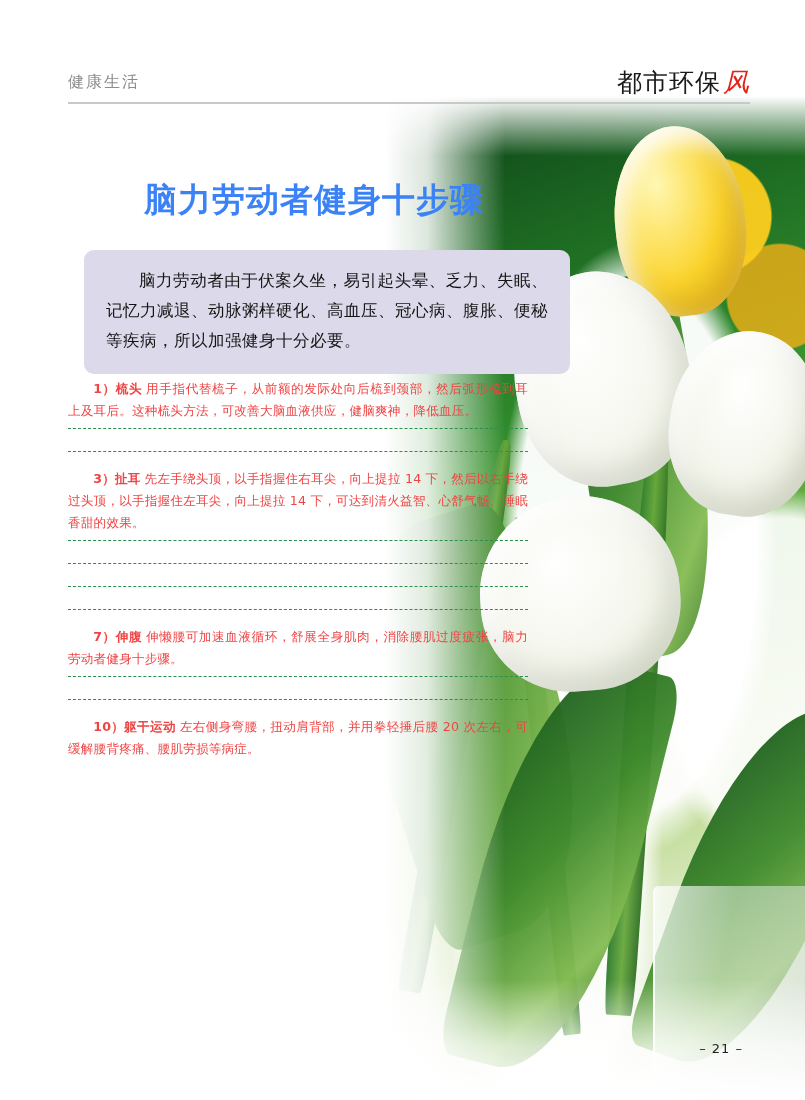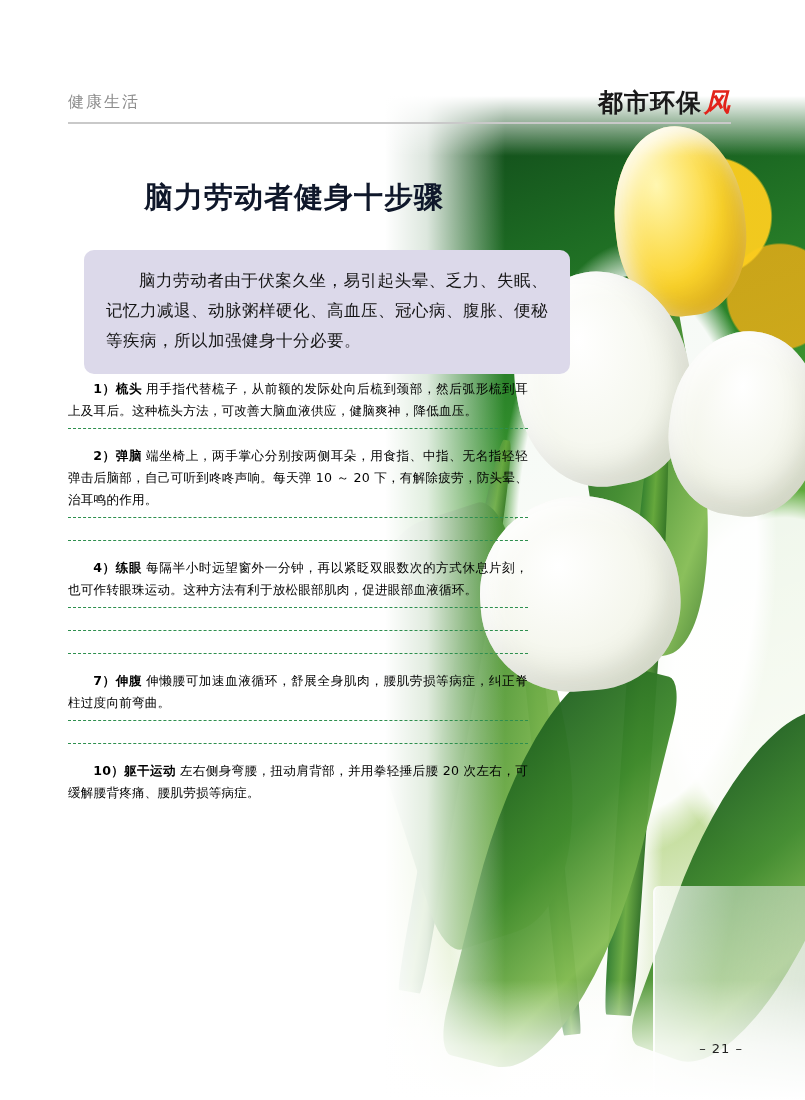--- a/index.html
+++ b/index.html
@@ -107,24 +107,23 @@
   .photo .fade-top {
     position: absolute;
     left: 0; right: 0; top: 0; height: 60px;
     background: linear-gradient(180deg, #ffffff 0%, rgba(255,255,255,.4) 60%, rgba(255,255,255,0) 100%);
   }
 
   
   .header {
     position: absolute;
     left: 68px;
-    right: 74px;
+    right: 55px;
     top: 66px;
     height: 44px;
-    margin-top: 20px;
   }
   .header .section-name {
     position: absolute;
     left: 0;
     top: 6px;
     font-size: 16px;
     color: #8c8c8c;
     letter-spacing: 2px;
   }
   .header .rule {
@@ -133,40 +132,40 @@
     right: 0;
     bottom: 6px;
     height: 2px;
     background: #c9c9c9;
   }
   .header .brand {
     position: absolute;
     right: 0;
     bottom: 10px;
     font-size: 25px;
-    font-weight: bold;
+    font-weight: normal;
     color: #1a1a1a;
     letter-spacing: 1px;
     white-space: nowrap;
   }
   .header .brand .mark {
     color: #e2231a;
     font-size: 26px;
     margin-left: 2px;
     font-style: italic;
   }
 
   
   .title {
     position: absolute;
     left: 144px;
     top: 178px;
-    font-size: 29px;
+    font-size: 33px;
     font-weight: bold;
-    color: #0f172a;
+    color: #3b82f6;
     letter-spacing: 1px;
     white-space: nowrap;
   }
 
   
   .lead {
     position: absolute;
     left: 84px;
     top: 250px;
     width: 442px;
@@ -185,21 +184,21 @@
   .body {
     position: absolute;
     left: 68px;
     top: 378px;
     width: 460px;
   }
   .item {
     position: relative;
     font-size: 12.6px;
     line-height: 22px;
-    color: #000000;
+    color: #ef4444;
     text-align: justify;
     padding-bottom: 8px;
     letter-spacing: .2px;
   }
   .item .num {
     font-weight: bold;
   }
   .item .lbl {
     font-weight: bold;
     margin-right: 4px;
@@ -260,43 +259,42 @@
   </div>
 
   <div class="body">
 
     <div class="item">
       <p><span class="num">1）</span><span class="lbl">梳头</span><span>用手指代替梳子，从前额的发际处向后梳到颈部，然后弧形梳到耳上及耳后。这种梳头方法，可改善大脑血液供应，健脑爽神，降低血压。</span></p>
       <span class="dash"></span>
     </div>
 
     <div class="item">
-      <p><span class="num">2）</span><span class="lbl">弹脑</span><span>端坐椅上，两手掌心分别按两侧耳朵，用食指、中指、无名指轻轻弹击后脑部，自己可听到咚咚声响。每天弹 10 ～ 20 下，有解除疲劳，防头晕、治耳鸣的作用。</span></p>
-      <span class="dash"></span>
-    </div>
-
-    <div class="item">
-      <span class="dash"></span>
-    </div>
-
-    <div class="item">
-      <p><span class="num">4）</span><span class="lbl">练眼</span><span>每隔半小时远望窗外一分钟，再以紧眨双眼数次的方式休息片刻，也可作转眼珠运动。这种方法有利于放松眼部肌肉，促进眼部血液循环。</span></p>
-      <span class="dash"></span>
-    </div>
-
-    <div class="item">
-      <span class="dash"></span>
-    </div>
-
-    <div class="item">
-      <span class="dash"></span>
-    </div>
-
-    <div class="item">
-      <p><span class="num">7）</span><span class="lbl">伸腹</span><span>伸懒腰可加速血液循环，舒展全身肌肉，腰肌劳损等病症，纠正脊柱过度向前弯曲。</span></p>
+      <span class="dash"></span>
+    </div>
+
+    <div class="item">
+      <p><span class="num">3）</span><span class="lbl">扯耳</span><span>先左手绕头顶，以手指握住右耳尖，向上提拉 14 下，然后以右手绕过头顶，以手指握住左耳尖，向上提拉 14 下，可达到清火益智、心舒气畅、睡眠香甜的效果。</span></p>
+      <span class="dash"></span>
+    </div>
+
+    <div class="item">
+      <span class="dash"></span>
+    </div>
+
+    <div class="item">
+      <span class="dash"></span>
+    </div>
+
+    <div class="item">
+      <span class="dash"></span>
+    </div>
+
+    <div class="item">
+      <p><span class="num">7）</span><span class="lbl">伸腹</span><span>伸懒腰可加速血液循环，舒展全身肌肉，消除腰肌过度疲张，脑力劳动者健身十步骤。</span></p>
       <span class="dash"></span>
     </div>
 
 
     <div class="item">
       <span class="dash"></span>
     </div>
 
     <div class="item">
       <p><span class="num">10）</span><span class="lbl">躯干运动</span><span>左右侧身弯腰，扭动肩背部，并用拳轻捶后腰 20 次左右，可缓解腰背疼痛、腰肌劳损等病症。</span></p>

